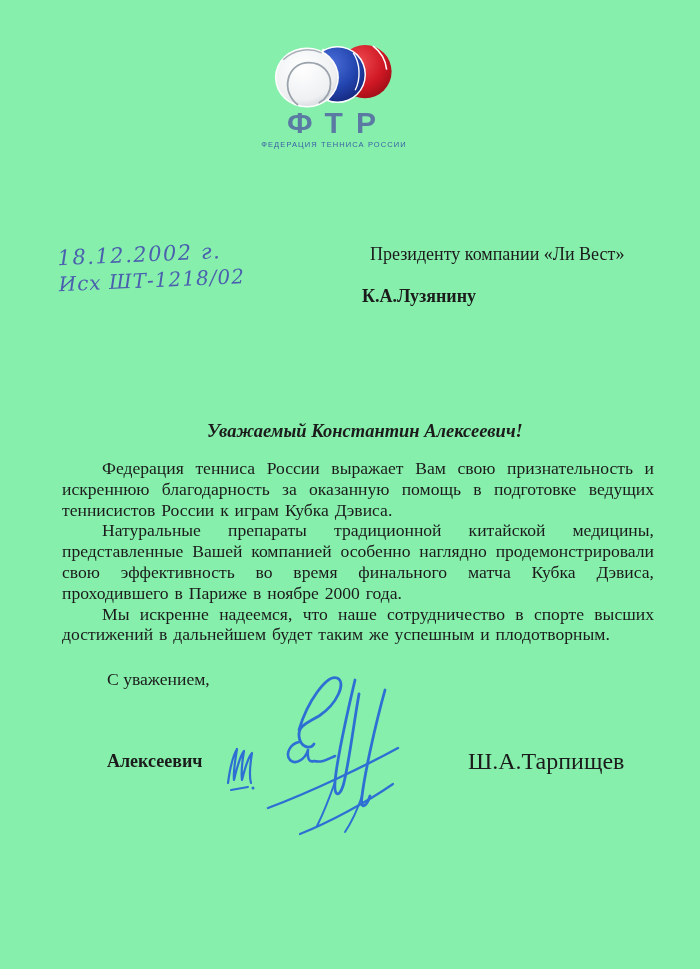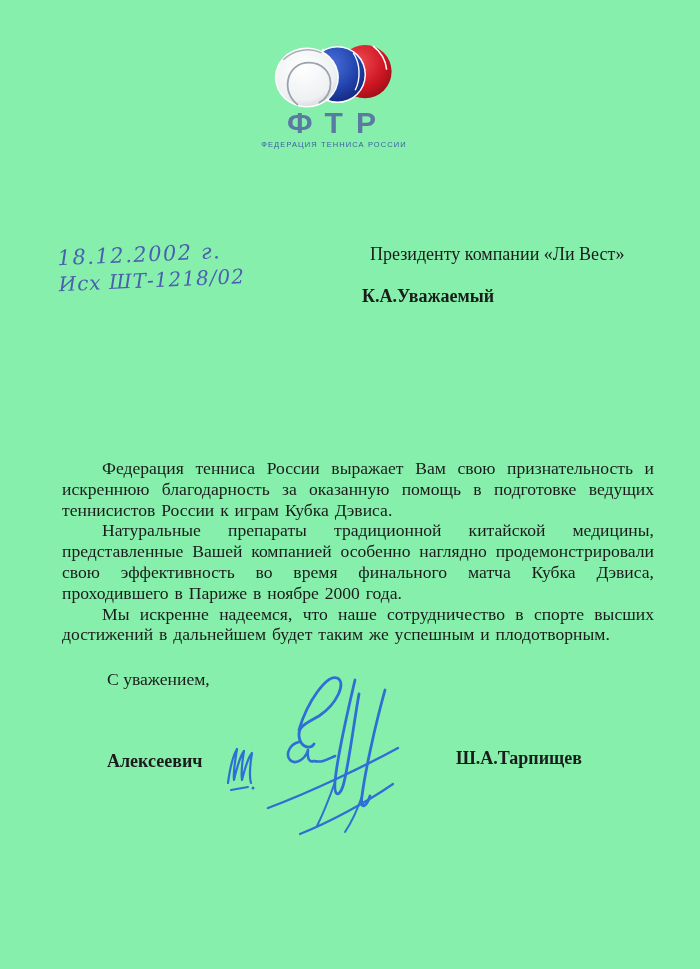--- a/index.html
+++ b/index.html
@@ -50,21 +50,21 @@
   }
   .body-text{
     position:absolute;left:62px;top:458px;width:592px;
     font-size:17.6px;line-height:20.8px;
     text-align:justify;text-align-last:left;
     word-spacing:1.5px;
   }
   .body-text p{margin:0;text-indent:40px;}
   .regards{position:absolute;left:107px;top:669px;font-size:17.6px;}
   .president{position:absolute;left:107px;top:751px;font-weight:bold;font-size:18px;}
-  .signer-name{position:absolute;left:456px;top:748px;font-weight:bold;font-size:18px;}
+  .signer-name{position:absolute;left:468px;top:748px;font-weight:normal;font-size:24px;}
   .signature{position:absolute;left:215px;top:664px;width:195px;height:172px;}
 </style>
 </head>
 <body>
 
 <div class="page">
 
   <svg class="logo-balls" viewBox="0 0 120 66" xmlns="http://www.w3.org/2000/svg">
     <defs>
       <radialGradient id="gRed" cx="0.38" cy="0.32" r="0.85">
@@ -102,23 +102,24 @@
   <div class="logo-wordmark">ФТР</div>
   <div class="logo-subtitle">ФЕДЕРАЦИЯ ТЕННИСА РОССИИ</div>
 
   <div class="handwritten">
     <div class="hw-line1">18.12.2002 г.</div>
     <div class="hw-line2">Исх ШТ-1218/02</div>
   </div>
 
   <div class="recipient">
     <p class="recipient-line1">Президенту компании «Ли Вест»</p>
-    <p class="recipient-line2">К.А.Уважаемый</p>
+    <p class="recipient-line2">К.А.Лузянину</p>
   </div>
 
+  <div class="salutation">Уважаемый Константин Алексеевич!</div>
 
   <div class="body-text">
     <p>Федерация тенниса России выражает Вам свою признательность и искреннюю благодарность за оказанную помощь в подготовке ведущих теннисистов России к играм Кубка Дэвиса.</p>
     <p>Натуральные препараты традиционной китайской медицины, представленные Вашей компанией особенно наглядно продемонстрировали свою эффективность во время финального матча Кубка Дэвиса, проходившего в Париже в ноябре 2000 года.</p>
     <p>Мы искренне надеемся, что наше сотрудничество в спорте высших достижений в дальнейшем будет таким же успешным и плодотворным.</p>
   </div>
 
   <div class="regards">С уважением,</div>
   <div class="president">Алексеевич</div>
   <div class="signer-name">Ш.А.Тарпищев</div>

